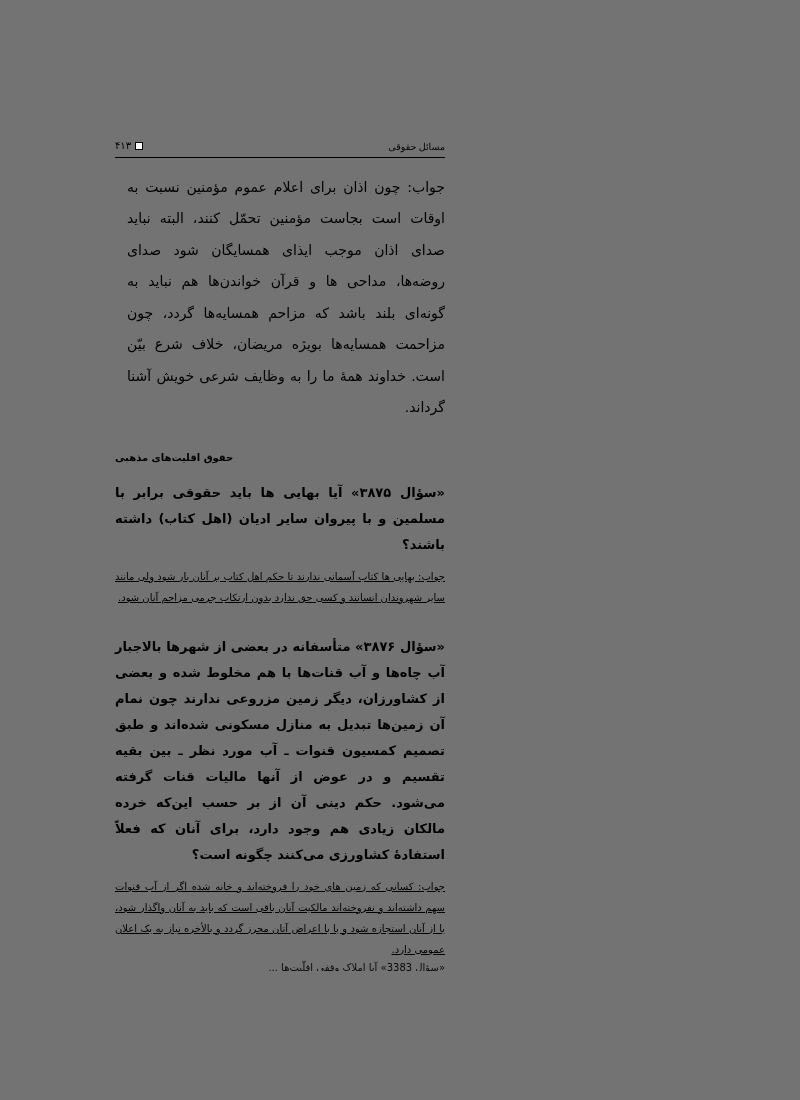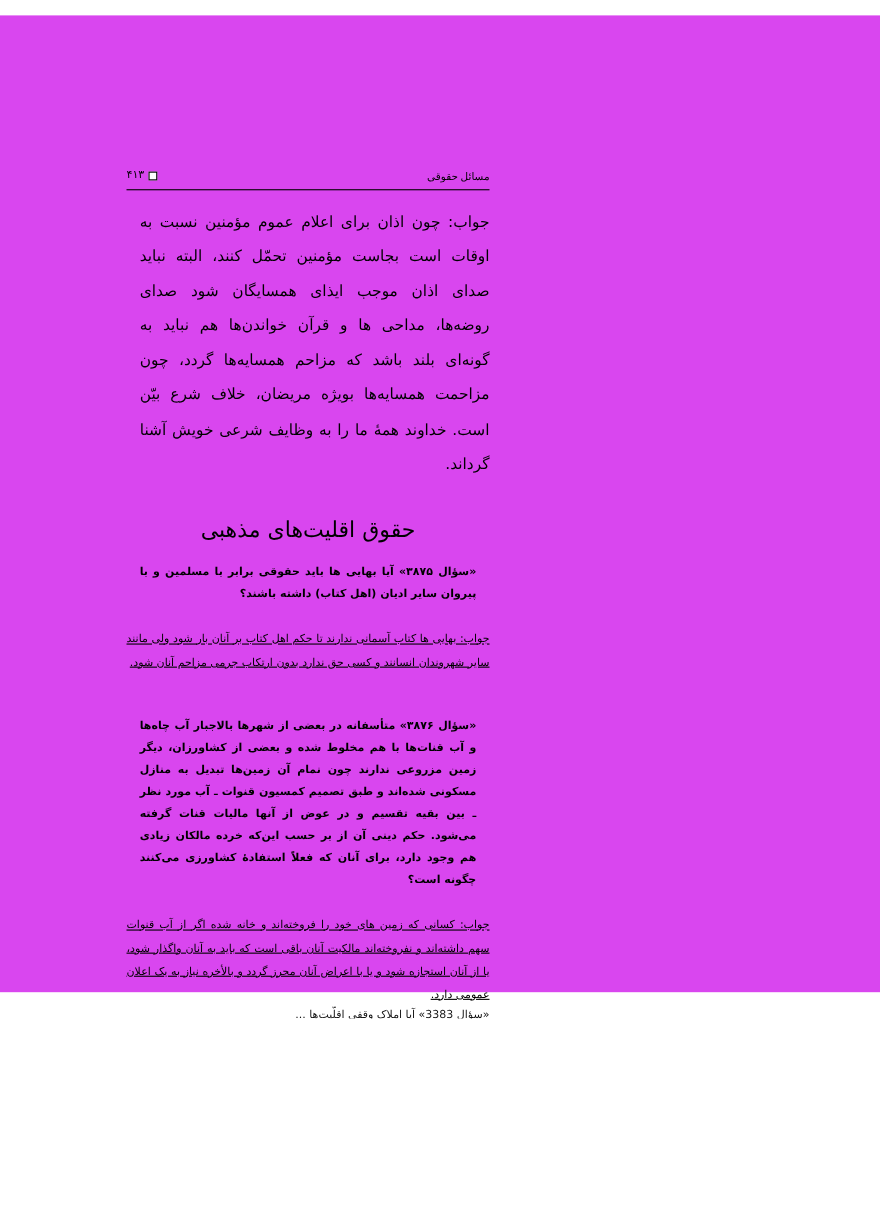--- a/index.html
+++ b/index.html
@@ -10,25 +10,25 @@
   body {
     width: 800px;
     height: 1100px;
     font-family: "DejaVu Sans", sans-serif;
     color: #000000;
     position: relative;
     overflow: hidden;
   }
   .page {
     position: absolute;
-    top: 14px;
+    top: 0;
     left: 0;
     width: 800px;
-    height: 888px;
-    background: #d946ef;
+    height: 1100px;
+    background: #737373;
   }
   .content {
     position: absolute;
     top: 140px;
     right: 355px;           
     width: 330px;
     direction: rtl;
     text-align: justify;
   }
   
@@ -67,43 +67,43 @@
     margin: 0 0 14px 0;
   }
   p {
     margin: 0 0 0 0;
     font-size: 11px;
     line-height: 2.05;
     text-align: justify;
     text-justify: inter-word;
   }
   .q-para {
-    font-size: 10px;
+    font-size: 13px;
     line-height: 2.0;
     font-weight: bold;
     text-align: justify;
-    margin: 12px;
+    margin: 0;
   }
   .a-para {
     font-size: 10px;
     line-height: 2.1;
     text-align: justify;
     margin: 0;
     text-decoration: underline;
   }
   .top-answer {
     font-size: 14px;
     line-height: 2.25;
     text-align: justify;
     margin: 0 0 26px 12px;
   }
   h2.section {
-    font-size: 20px;
-    font-weight: normal;
-    text-align: center;
+    font-size: 10px;
+    font-weight: bold;
+    text-align: left;
     margin: 0 0 14px 0;
     line-height: 1.6;
   }
   .gap-sm { height: 8px; }
   .gap-lg { height: 26px; }
   .cut-line {
     font-size: 10px;
     line-height: 1.6;
     margin: 0;
     overflow: hidden;

